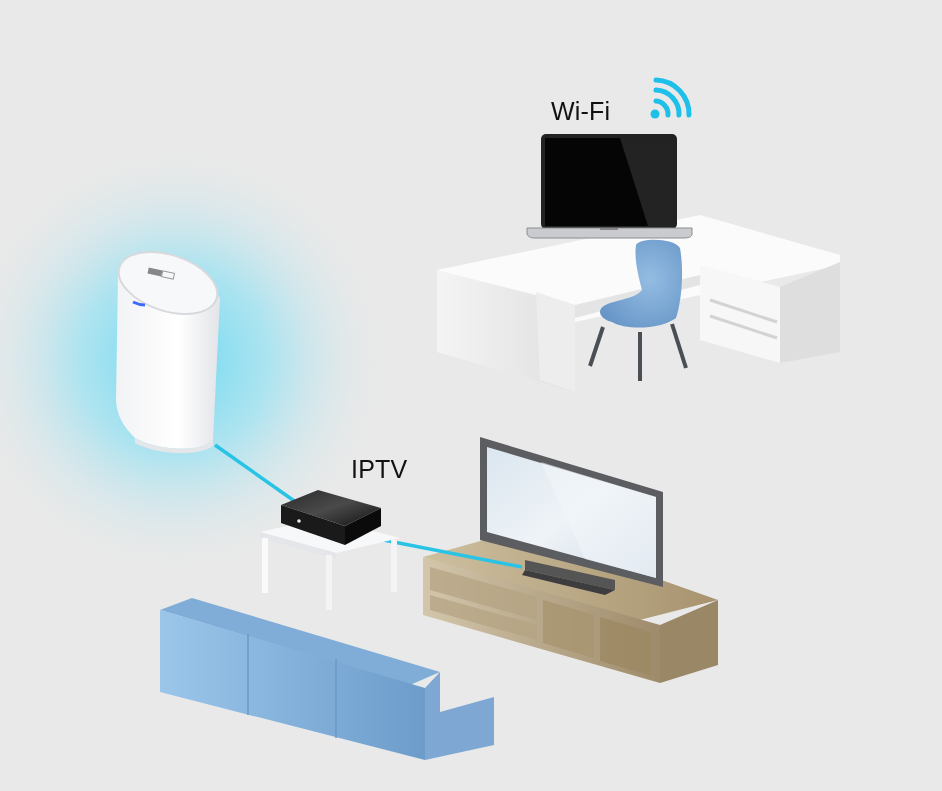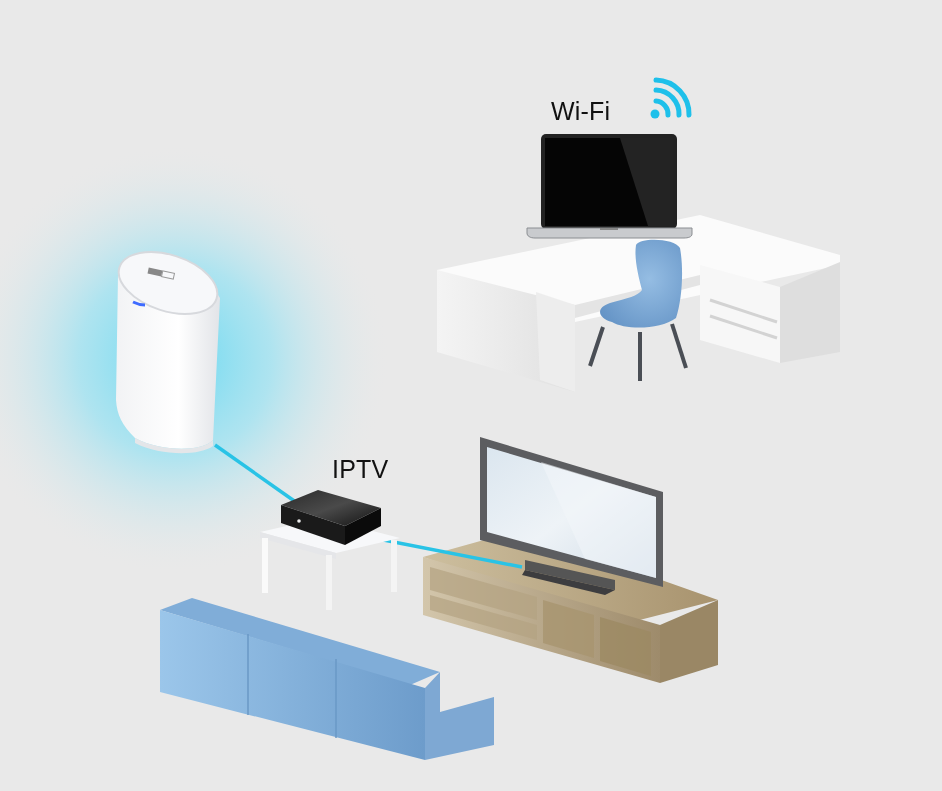--- a/index.html
+++ b/index.html
@@ -143,14 +143,14 @@
     <g>
       <rect x="148" y="269" width="14" height="6" fill="#888" transform="rotate(12 155 272)"></rect>
       <rect x="162" y="272" width="12" height="6" fill="none" stroke="#999" stroke-width="1" transform="rotate(12 168 275)"></rect>
     </g>
     <path d="M133,302 C137,304 141,305 145,305" stroke="#3e6bff" stroke-width="3" fill="none"></path>
     <path d="M135,438 C160,452 203,452 213,440 L213,446 C200,456 160,456 135,443 Z" fill="#e4e6e9"></path>
   </g>
 </svg>
 
 <div class="label" style="left:551px; top:97px;">Wi-Fi</div>
-<div class="label" style="left:332px; top:455px;">IPTV</div>
+<div class="label" style="left:351px; top:455px;">IPTV</div>
 </div>
 
 </body></html>

